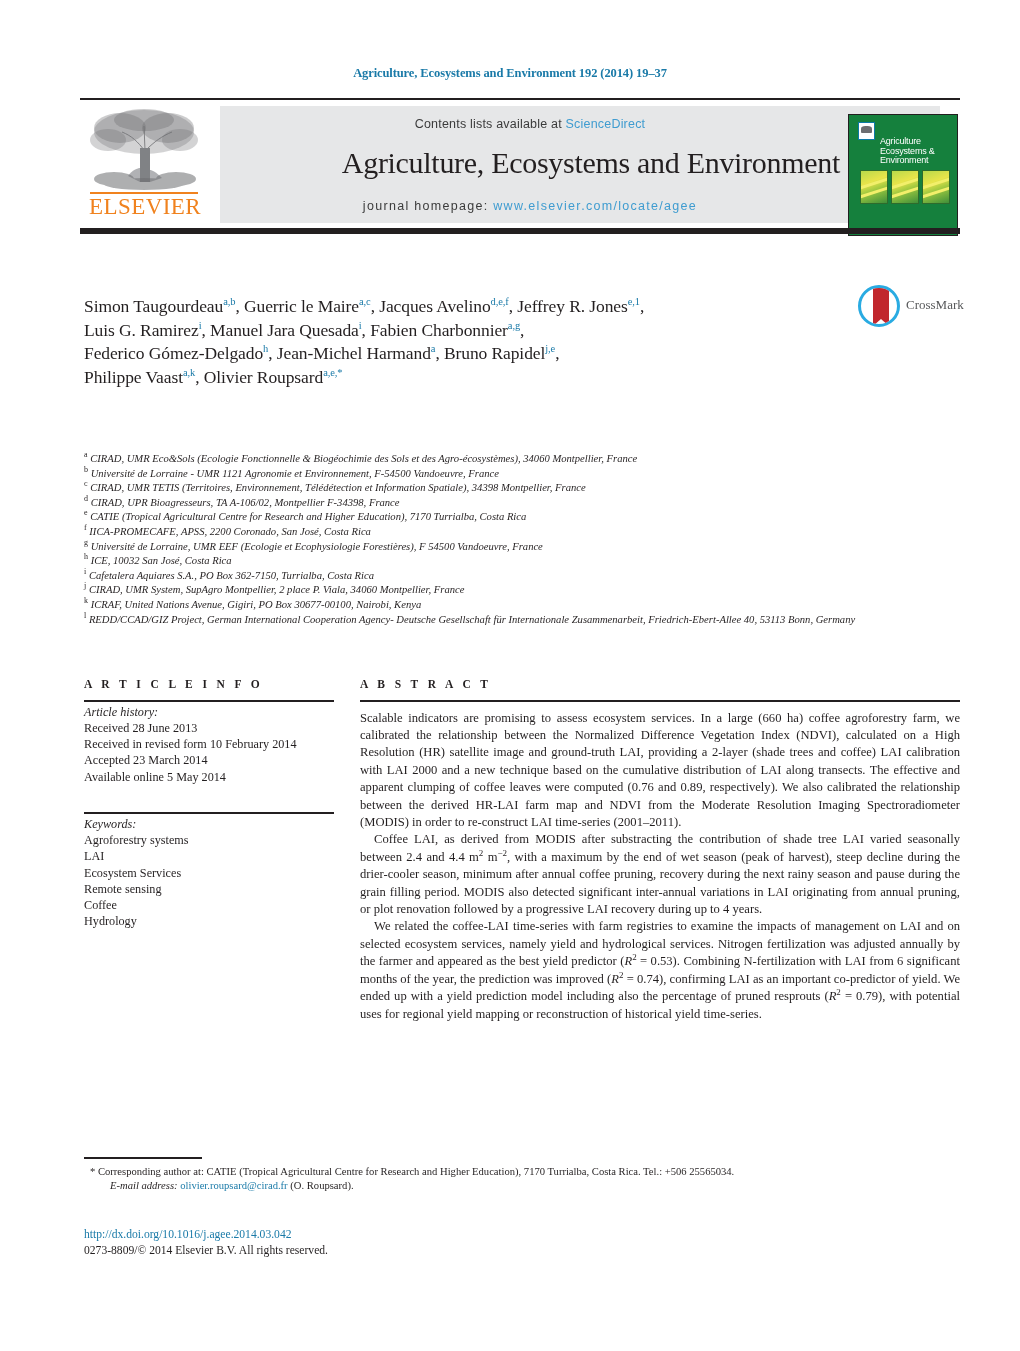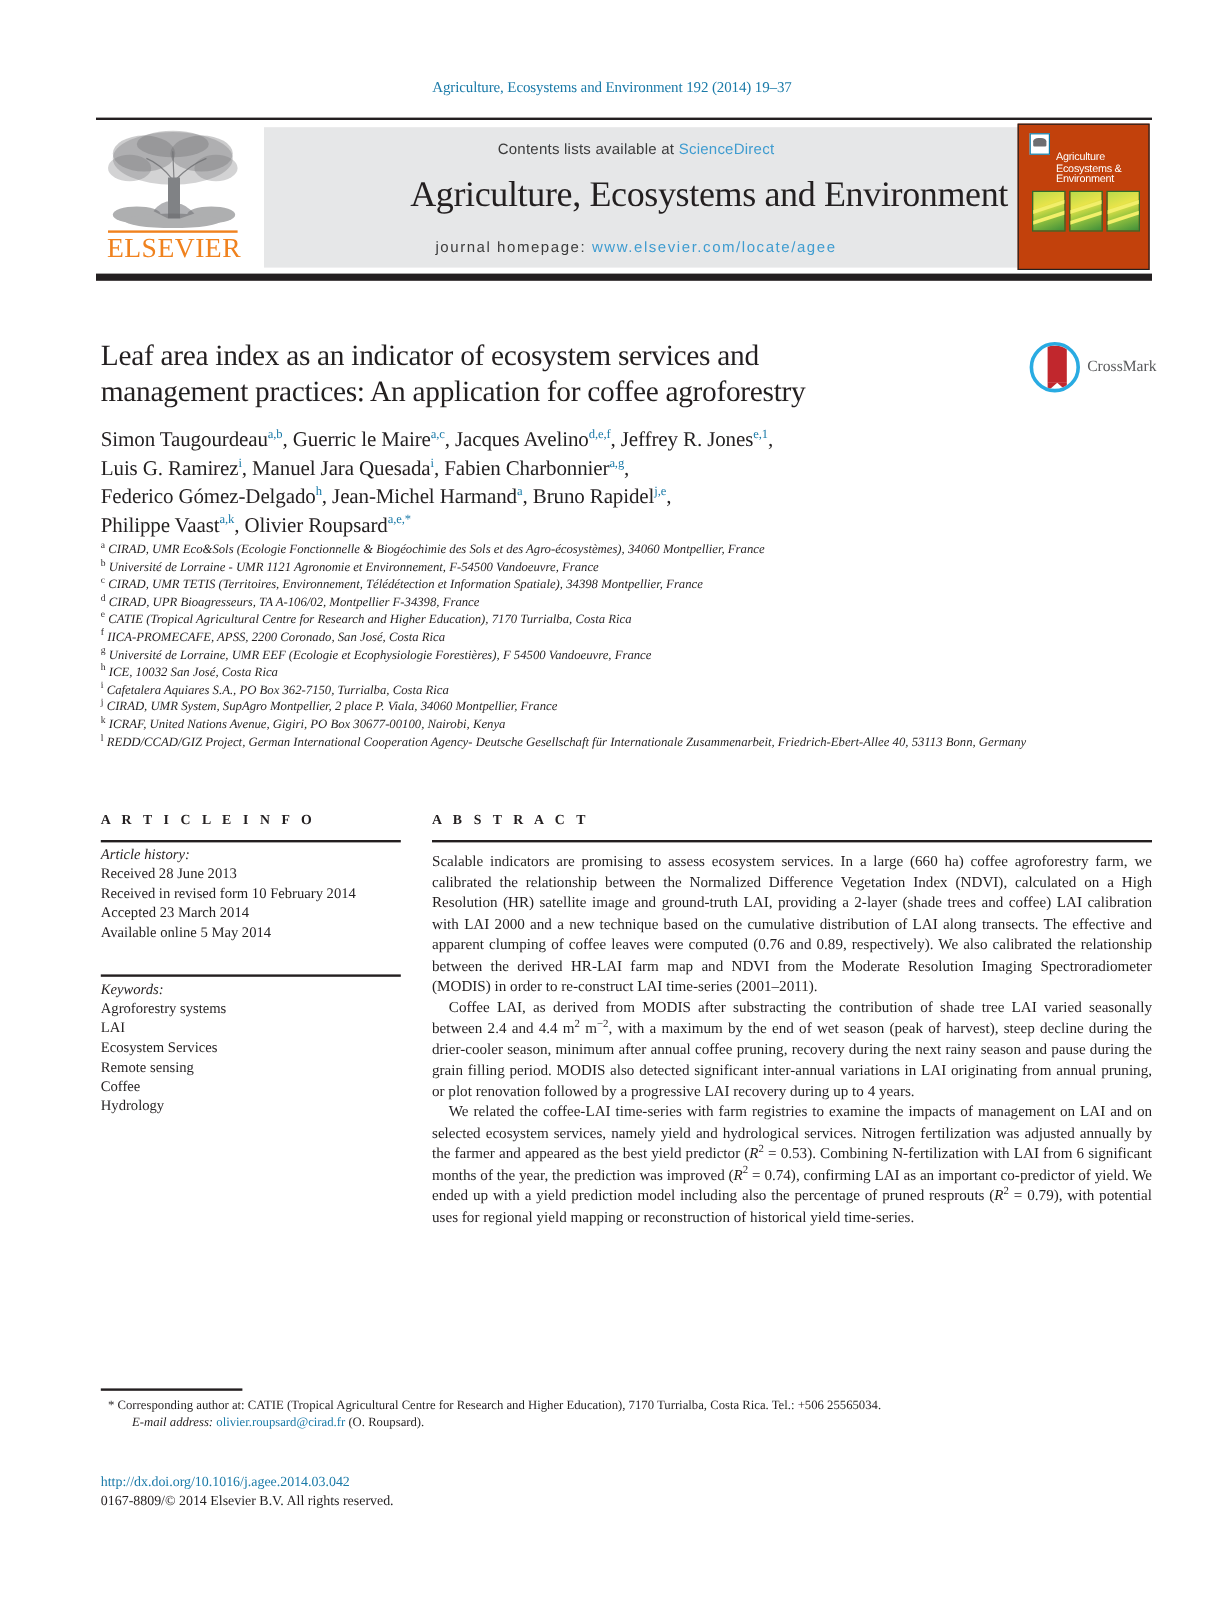--- a/index.html
+++ b/index.html
@@ -22,21 +22,21 @@
     height: 1351px;
   }
 
   
   .running-head {
     position: absolute;
     left: 0; top: 66px;
     width: 1020px;
     text-align: center;
     font-family: "Liberation Serif", serif;
-    font-weight: normal;
+    font-weight: bold;
     font-size: 12.5px;
     letter-spacing: -0.1px;
     color: #1a7aa8;
   }
 
   
   .masthead {
     position: absolute;
     left: 80px; top: 98px;
     width: 880px;
@@ -125,25 +125,25 @@
     font-family: "Liberation Sans", sans-serif;
     font-size: 12.5px;
     letter-spacing: 1.3px;
     color: #3b3b3b;
   }
   .homepage-line .url { color: #3f9cd0; }
 
   
   .cover-thumb {
     position: absolute;
-    left: 768px; top: 5px;
+    left: 768px; top: 16px;
     width: 108px;
     height: 120px;
     border: 1.5px solid #231f20;
-    background: #c2410c;
+    background: #15803d;
     overflow: hidden;
   }
   .cover-els {
     position: absolute;
     left: 9px; top: 7px;
     width: 15px;
     height: 16px;
     background: #ffffff;
     border: 0.5px solid #0c7aa6;
   }
@@ -420,24 +420,20 @@
         <div class="cover-img"></div>
         <div class="cover-img"></div>
         <div class="cover-img"></div>
       </div>
     </div>
 
     <div class="rule-bottom"></div>
   </div>
 
   <div class="title-block">
-    <div class="art-title">
-      <span>Leaf area index as an indicator of ecosystem services and</span><br>
-      <span>management practices: An application for coffee agroforestry</span>
-    </div>
     <div class="authors">
       <div>Simon Taugourdeau<sup>a,b</sup>, Guerric le Maire<sup>a,c</sup>, Jacques Avelino<sup>d,e,f</sup>, Jeffrey R. Jones<sup>e,1</sup>,</div>
       <div>Luis G. Ramirez<sup>i</sup>, Manuel Jara Quesada<sup>i</sup>, Fabien Charbonnier<sup>a,g</sup>,</div>
       <div>Federico Gómez-Delgado<sup>h</sup>, Jean-Michel Harmand<sup>a</sup>, Bruno Rapidel<sup>j,e</sup>,</div>
       <div>Philippe Vaast<sup>a,k</sup>, Olivier Roupsard<sup>a,e,*</sup></div>
     </div>
   </div>
 
   <div class="crossmark">
     <div class="cm-circle">
@@ -499,17 +495,17 @@
     <div class="foot-note">
       <div>* Corresponding author at: CATIE (Tropical Agricultural Centre for Research and Higher Education), 7170 Turrialba, Costa Rica. Tel.: +506 25565034.</div>
       <div class="indent2">
         <i>E-mail address:</i>
         <span class="mail-link">olivier.roupsard@cirad.fr</span>
         <span>(O. Roupsard).</span>
       </div>
     </div>
     <div class="doi-block">
       <div class="doi-link">http://dx.doi.org/10.1016/j.agee.2014.03.042</div>
-      <div class="copyright">0167-8809/© 2014 Elsevier B.V. All rights reserved.</div>
+      <div class="copyright">0273-8809/© 2014 Elsevier B.V. All rights reserved.</div>
     </div>
   </div>
 
 </div>
 
 </body></html>

